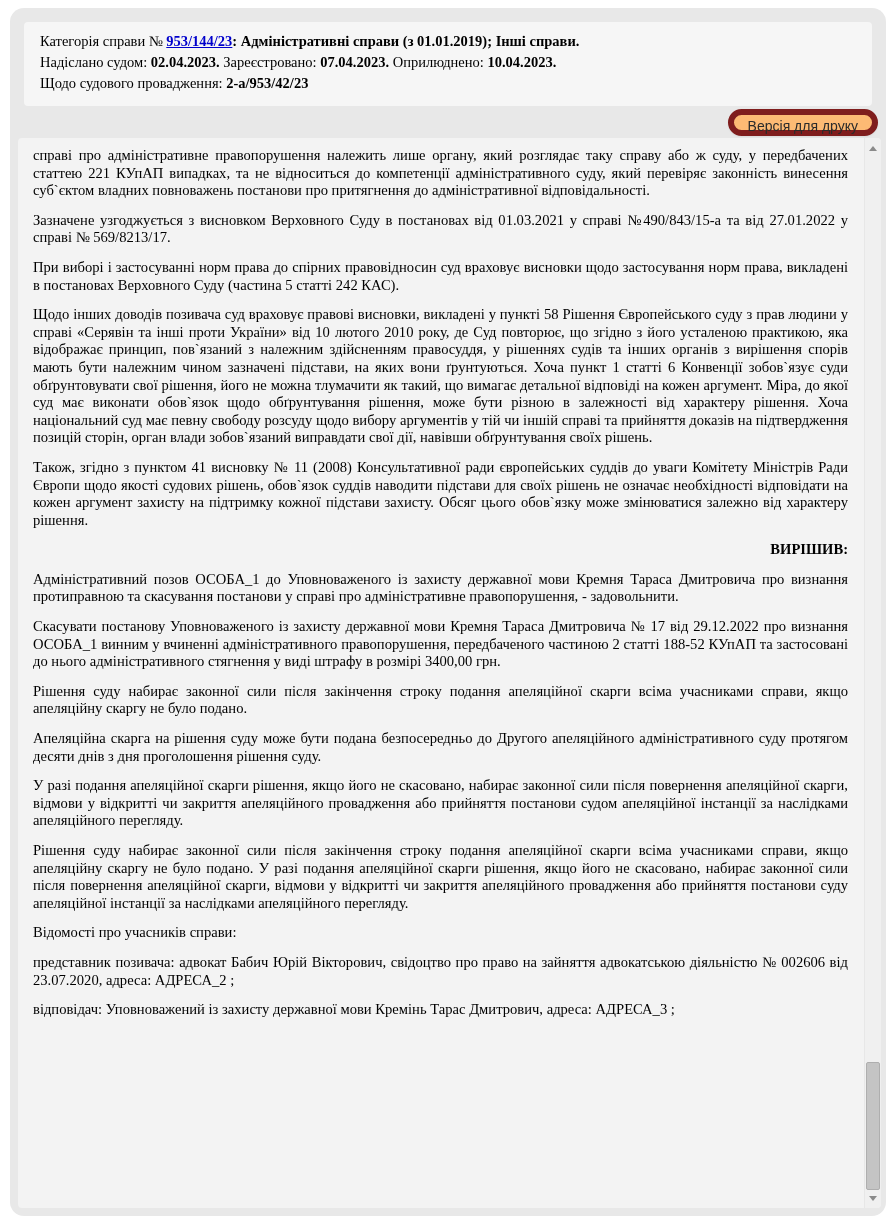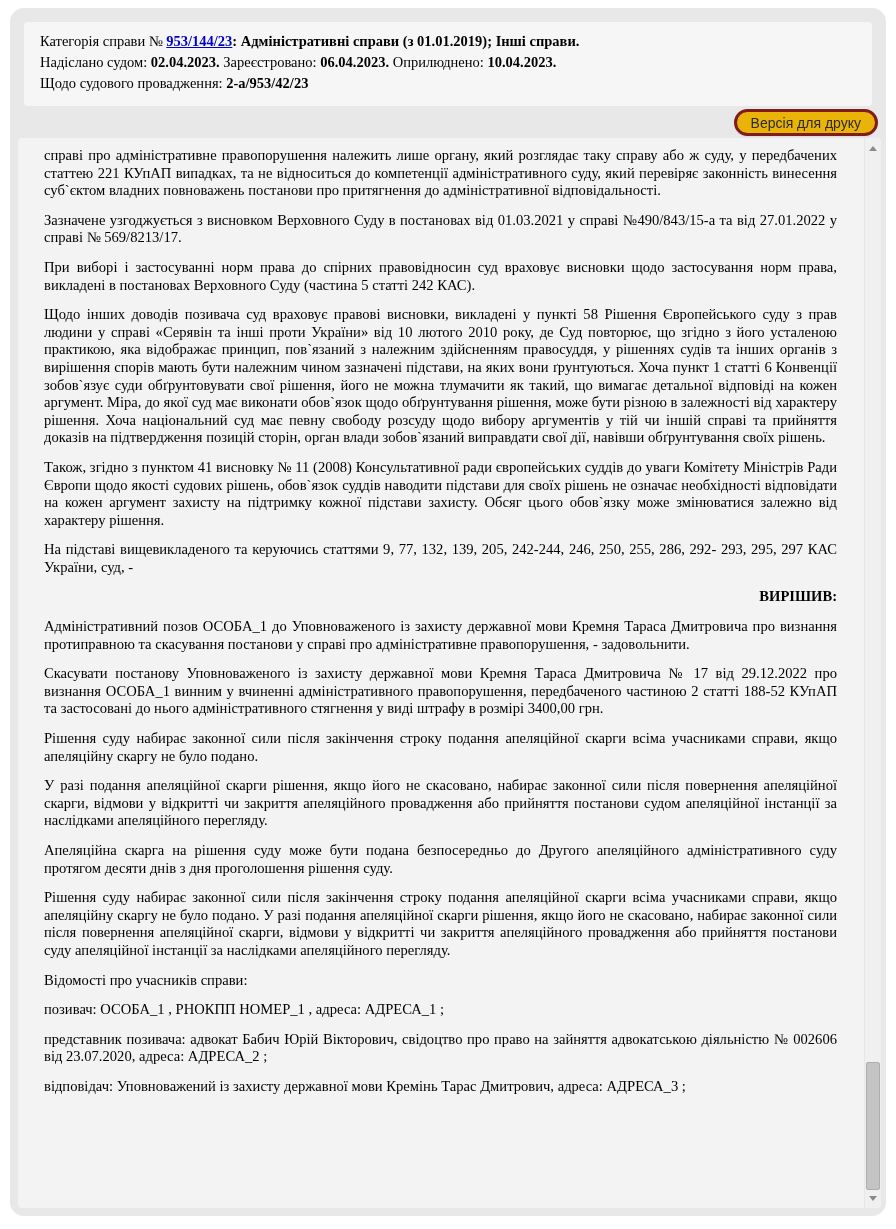--- a/index.html
+++ b/index.html
@@ -38,22 +38,22 @@
     font-weight: bold;
     text-decoration: underline;
     cursor: pointer;
   }
   
   .print-btn {
     position: absolute;
     top: 101px; right: 8px;
     height: 27px;
     padding: 3px 14px 0 14px;
-    background: #eab308;
-    border: 3px solid #7f1d1d;
+    background: #fdba74;
+    border: 6px solid #7f1d1d;
     border-radius: 14px;
     font-family: "Liberation Sans", "DejaVu Sans", sans-serif;
     font-size: 14px;
     color: #2b2b2b;
     box-shadow: 0 1px 2px rgba(0,0,0,0.06);
     cursor: pointer;
   }
   
   .doc-card {
     position: absolute;
@@ -65,21 +65,21 @@
   .doc-text {
     position: absolute;
     left: 0; top: 0; right: 17px; bottom: 0;
     padding: 9px 11px 8px 10px;
     overflow: hidden;
     font-size: 14.6px;
     line-height: 17.6px;
     color: #000;
     text-align: justify;
   }
-  .doc-text p { margin: 12px 16px; }
+  .doc-text p { margin: 12px 5px; }
   .doc-text p:first-child { margin-top: 0; }
   .center-bold {
     text-align: right;
     font-weight: bold;
   }
   
   .scrollbar {
     position: absolute;
     top: 0; right: 0; bottom: 0;
     width: 17px;
@@ -123,46 +123,44 @@
 <body>
 
 <div class="outer-panel">
 
   <div class="case-info-card">
     <p class="meta-line"><span>Категорія справи №</span>
       <a class="case-link" href="#">953/144/23</a><b>: Адміністративні справи (з 01.01.2019); Інші справи.</b></p>
     <p class="meta-line"><span>Надіслано судом:</span>
       <b>02.04.2023.</b>
       <span>Зареєстровано:</span>
-      <b>06.04.2023.</b>
+      <b>07.04.2023.</b>
       <span>Оприлюднено:</span>
       <b>10.04.2023.</b></p>
     <p class="meta-line"><span>Щодо судового провадження:</span>
       <b>2-а/953/42/23</b></p>
   </div>
 
   <div class="print-btn">Версія для друку</div>
 
   <div class="doc-card">
     <div class="doc-text">
       <p>справі про адміністративне правопорушення належить лише органу, який розглядає таку справу або ж суду, у передбачених статтею 221 КУпАП випадках, та не відноситься до компетенції адміністративного суду, який перевіряє законність винесення суб`єктом владних повноважень постанови про притягнення до адміністративної відповідальності.</p>
       <p>Зазначене узгоджується з висновком Верховного Суду в постановах від 01.03.2021 у справі №490/843/15-а та від 27.01.2022 у справі № 569/8213/17.</p>
       <p>При виборі і застосуванні норм права до спірних правовідносин суд враховує висновки щодо застосування норм права, викладені в постановах Верховного Суду (частина 5 статті 242 КАС).</p>
       <p>Щодо інших доводів позивача суд враховує правові висновки, викладені у пункті 58 Рішення Європейського суду з прав людини у справі «Серявін та інші проти України» від 10 лютого 2010 року, де Суд повторює, що згідно з його усталеною практикою, яка відображає принцип, пов`язаний з належним здійсненням правосуддя, у рішеннях судів та інших органів з вирішення спорів мають бути належним чином зазначені підстави, на яких вони ґрунтуються. Хоча пункт 1 статті 6 Конвенції зобов`язує суди обґрунтовувати свої рішення, його не можна тлумачити як такий, що вимагає детальної відповіді на кожен аргумент. Міра, до якої суд має виконати обов`язок щодо обґрунтування рішення, може бути різною в залежності від характеру рішення. Хоча національний суд має певну свободу розсуду щодо вибору аргументів у тій чи іншій справі та прийняття доказів на підтвердження позицій сторін, орган влади зобов`язаний виправдати свої дії, навівши обґрунтування своїх рішень.</p>
       <p>Також, згідно з пунктом 41 висновку № 11 (2008) Консультативної ради європейських суддів до уваги Комітету Міністрів Ради Європи щодо якості судових рішень, обов`язок суддів наводити підстави для своїх рішень не означає необхідності відповідати на кожен аргумент захисту на підтримку кожної підстави захисту. Обсяг цього обов`язку може змінюватися залежно від характеру рішення.</p>
-      <p>На підставі вищевикладеного та керуючись статтями 9, 77, 132, 139, 205, 242-244, 246, 250, 255, 286, 292- 293, 295, 297 КАС України, суд, -</p>
       <p class="center-bold">ВИРІШИВ:</p>
       <p>Адміністративний позов ОСОБА_1 до Уповноваженого із захисту державної мови Кремня Тараса Дмитровича про визнання протиправною та скасування постанови у справі про адміністративне правопорушення, - задовольнити.</p>
       <p>Скасувати постанову Уповноваженого із захисту державної мови Кремня Тараса Дмитровича № 17 від 29.12.2022 про визнання ОСОБА_1 винним у вчиненні адміністративного правопорушення, передбаченого частиною 2 статті 188-52 КУпАП та застосовані до нього адміністративного стягнення у виді штрафу в розмірі 3400,00 грн.</p>
       <p>Рішення суду набирає законної сили після закінчення строку подання апеляційної скарги всіма учасниками справи, якщо апеляційну скаргу не було подано.</p>
+      <p>Апеляційна скарга на рішення суду може бути подана безпосередньо до Другого апеляційного адміністративного суду протягом десяти днів з дня проголошення рішення суду.</p>
       <p>У разі подання апеляційної скарги рішення, якщо його не скасовано, набирає законної сили після повернення апеляційної скарги, відмови у відкритті чи закриття апеляційного провадження або прийняття постанови судом апеляційної інстанції за наслідками апеляційного перегляду.</p>
-      <p>Апеляційна скарга на рішення суду може бути подана безпосередньо до Другого апеляційного адміністративного суду протягом десяти днів з дня проголошення рішення суду.</p>
       <p>Рішення суду набирає законної сили після закінчення строку подання апеляційної скарги всіма учасниками справи, якщо апеляційну скаргу не було подано. У разі подання апеляційної скарги рішення, якщо його не скасовано, набирає законної сили після повернення апеляційної скарги, відмови у відкритті чи закриття апеляційного провадження або прийняття постанови суду апеляційної інстанції за наслідками апеляційного перегляду.</p>
       <p>Відомості про учасників справи:</p>
-      <p>позивач: ОСОБА_1 , РНОКПП НОМЕР_1 , адреса: АДРЕСА_1 ;</p>
       <p>представник позивача: адвокат Бабич Юрій Вікторович, свідоцтво про право на зайняття адвокатською діяльністю № 002606 від 23.07.2020, адреса: АДРЕСА_2 ;</p>
       <p>відповідач: Уповноважений із захисту державної мови Кремінь Тарас Дмитрович, адреса: АДРЕСА_3 ;</p>
     </div>
 
     <div class="scrollbar">
       <div class="sb-arrow up"></div>
       <div class="sb-thumb"></div>
       <div class="sb-arrow down"></div>
     </div>
   </div>

